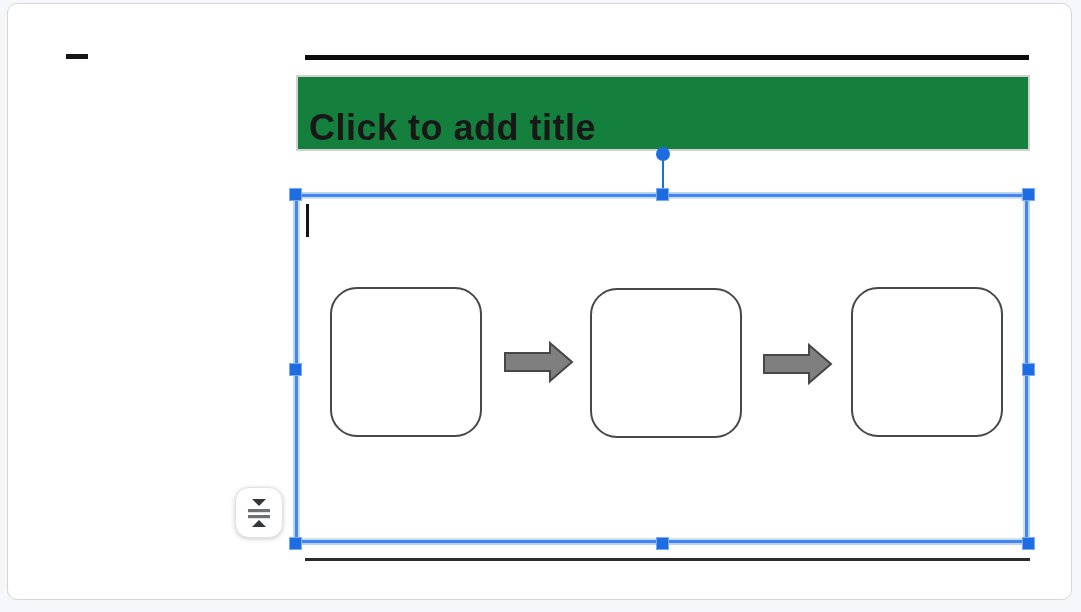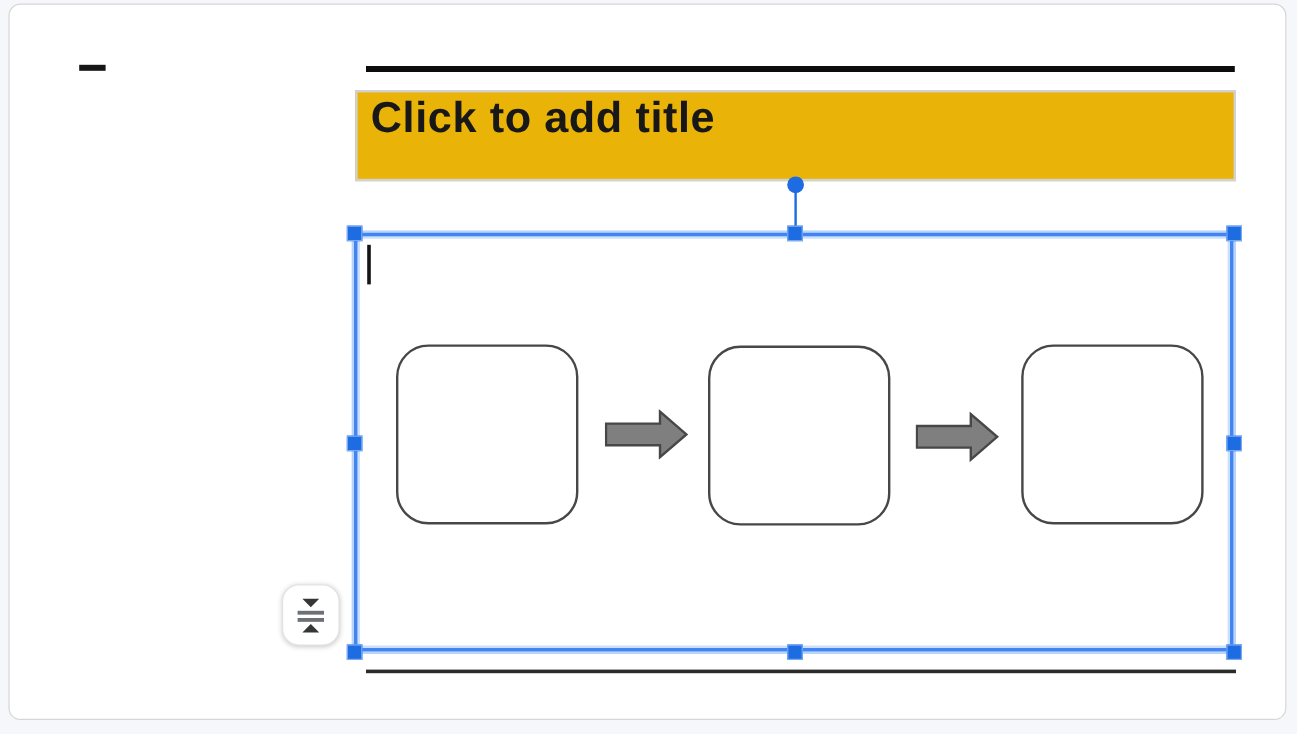--- a/index.html
+++ b/index.html
@@ -12,22 +12,22 @@
   }
 
   
   .dash-mark { position:absolute; left:58px; top:50px; width:22px; height:5px; background:#161616; }
   .top-rule  { position:absolute; left:297px; top:51px; width:724px; height:5px; background:#0c0c0c; }
   .bottom-rule { position:absolute; left:297px; top:554px; width:725px; height:3px; background:#2b2b2b; }
 
   
   .title-box {
     position:absolute; left:288px; top:71px; width:734px; height:76px;
-    background:#eab308; border:2px solid #d2d2d2;
-    display:flex; align-items:flex-start;
+    background:#15803d; border:2px solid #d2d2d2;
+    display:flex; align-items:flex-end;
   }
   .title-text {
     padding-left:11px; font-size:36px; font-weight:bold; color:#181818; letter-spacing:0.5px;
   }
 
   
   .selection-box {
     position:absolute; left:287px; top:190px; width:733px; height:349px;
     border:3px solid #4384f3;
     box-shadow:0 0 0 2px rgba(160,198,250,0.75), inset 0 0 0 2px rgba(160,198,250,0.55);

